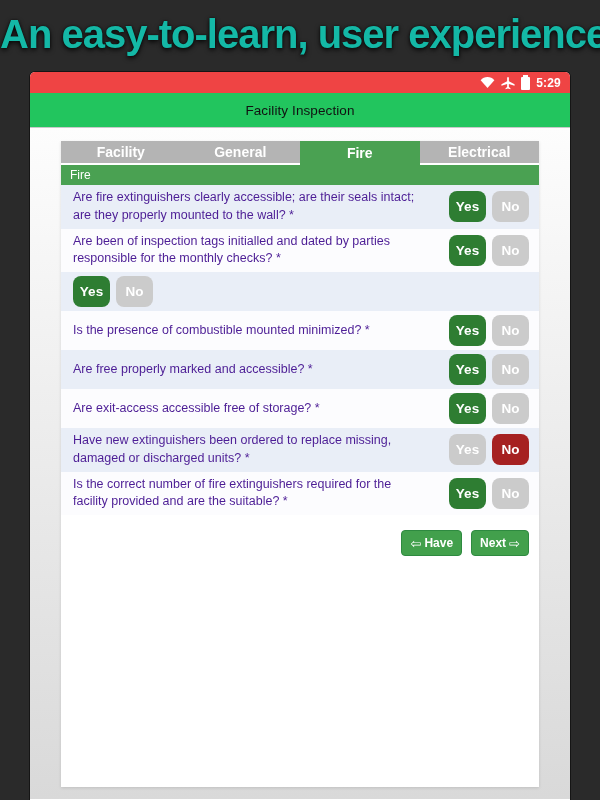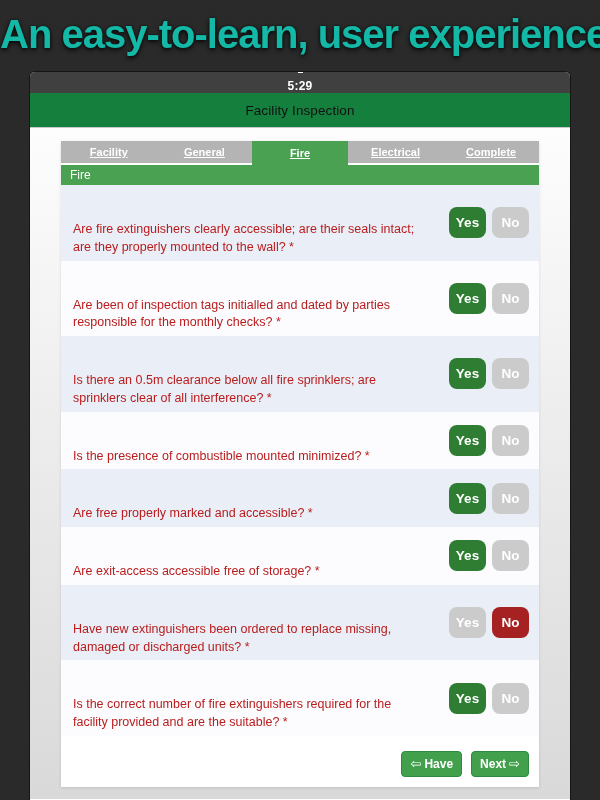--- a/index.html
+++ b/index.html
@@ -14,51 +14,51 @@
     white-space:nowrap;
   }
 
   
   .tablet{
     position:absolute;left:30px;top:72px;width:540px;height:728px;
     border-radius:5px 5px 0 0;overflow:hidden;background:#fff;
     box-shadow:0 0 0 1px rgba(0,0,0,.5);
   }
   .statusbar{
-    height:21px;background:#404040;display:flex;align-items:center;
-    justify-content:flex-end;gap:6px;padding:0 9px;flex-direction:column;
+    height:21px;background:#ef4444;display:flex;align-items:center;
+    justify-content:flex-end;gap:6px;padding:0 9px;
   }
   .sb-time{color:#fff;font-size:12px;font-weight:bold;letter-spacing:.2px;}
   .sb-ico{display:inline-flex;align-items:center;}
   .battery{width:9px;height:13px;position:relative;background:#fff;border-radius:1px;margin-top:1px;}
   .battery:before{content:"";position:absolute;top:-2px;left:2px;width:5px;height:2px;background:#fff;}
 
-  .appheader{height:35px;background:#15803d;border-bottom:1px solid #c9c9c9;
+  .appheader{height:35px;background:#22c55e;border-bottom:1px solid #c9c9c9;
     display:flex;align-items:center;justify-content:center;}
   .apptitle{font-size:13.5px;color:#111;font-weight:500;letter-spacing:.1px;}
 
   .appbody{height:671px;background:linear-gradient(#fdfdfd,#d9d9d9);padding-top:13px;}
 
   .card{width:478px;margin:0 auto;background:#fff;height:646px;
     box-shadow:0 1px 3px rgba(0,0,0,.12);}
 
   
   .tabs{display:flex;height:24px;align-items:flex-start;}
-  .tab{flex:1;height:22px;background:#b4b4b4;color:#fff;font-size:11px;font-weight:bold;
-    display:flex;align-items:center;justify-content:center;cursor:pointer;text-decoration:underline;}
+  .tab{flex:1;height:22px;background:#b4b4b4;color:#fff;font-size:14px;font-weight:bold;
+    display:flex;align-items:center;justify-content:center;cursor:pointer;}
   .tab.active{background:var(--green);height:24px;}
 
   .section-header{background:var(--green);color:#fff;font-size:12px;
     height:20px;line-height:20px;padding:0 9px;}
 
   
   .row{display:flex;align-items:center;min-height:38px;padding:4px 10px 4px 12px;}
   .row.alt{background:var(--row-alt);}
   .row.plain{background:#fcfcfe;}
-  .q-text{flex:1;font-size:12.5px;color:#b91c1c;line-height:1.42;padding-right:23px;margin-top:32px;}
+  .q-text{flex:1;font-size:12.5px;color:#4c1d95;line-height:1.42;padding-right:23px;}
   .btns{display:flex;gap:6px;flex:none;}
   .btn{width:37px;height:31px;border:none;border-radius:8px;color:#fff;
     font-size:13.5px;font-weight:bold;display:flex;align-items:center;justify-content:center;
     cursor:pointer;padding:0;}
   .btn.sel-yes{background:var(--yes);}
   .btn.sel-no{background:var(--red);}
   .btn.unsel{background:var(--gray-btn);}
 
   
   .nav-row{display:flex;justify-content:flex-end;gap:9px;padding:15px 10px 0 0;}
@@ -96,42 +96,40 @@
     </div>
 
     <div class="appbody">
       <div class="card">
 
         <div class="tabs" id="tabs">
             <div class="tab">Facility</div>
             <div class="tab">General</div>
             <div class="tab active">Fire</div>
             <div class="tab">Electrical</div>
-            <div class="tab">Complete</div>
           </div>
 
         <div class="section-header">Fire</div>
 
         <div id="questions">
             <div class="row alt">
     <div class="q-text">Are fire extinguishers clearly accessible; are their seals intact; are they properly mounted to the wall? *</div>
     <div class="btns">
       <button class="btn sel-yes">Yes</button>
       <button class="btn unsel">No</button>
     </div>
   </div>
             <div class="row plain">
     <div class="q-text">Are been of inspection tags initialled and dated by parties responsible for the monthly checks? *</div>
     <div class="btns">
       <button class="btn sel-yes">Yes</button>
       <button class="btn unsel">No</button>
     </div>
   </div>
             <div class="row alt">
-    <div class="q-text">Is there an 0.5m clearance below all fire sprinklers; are sprinklers clear of all interference? *</div>
     <div class="btns">
       <button class="btn sel-yes">Yes</button>
       <button class="btn unsel">No</button>
     </div>
   </div>
             <div class="row plain">
     <div class="q-text">Is the presence of combustible mounted minimized? *</div>
     <div class="btns">
       <button class="btn sel-yes">Yes</button>
       <button class="btn unsel">No</button>

